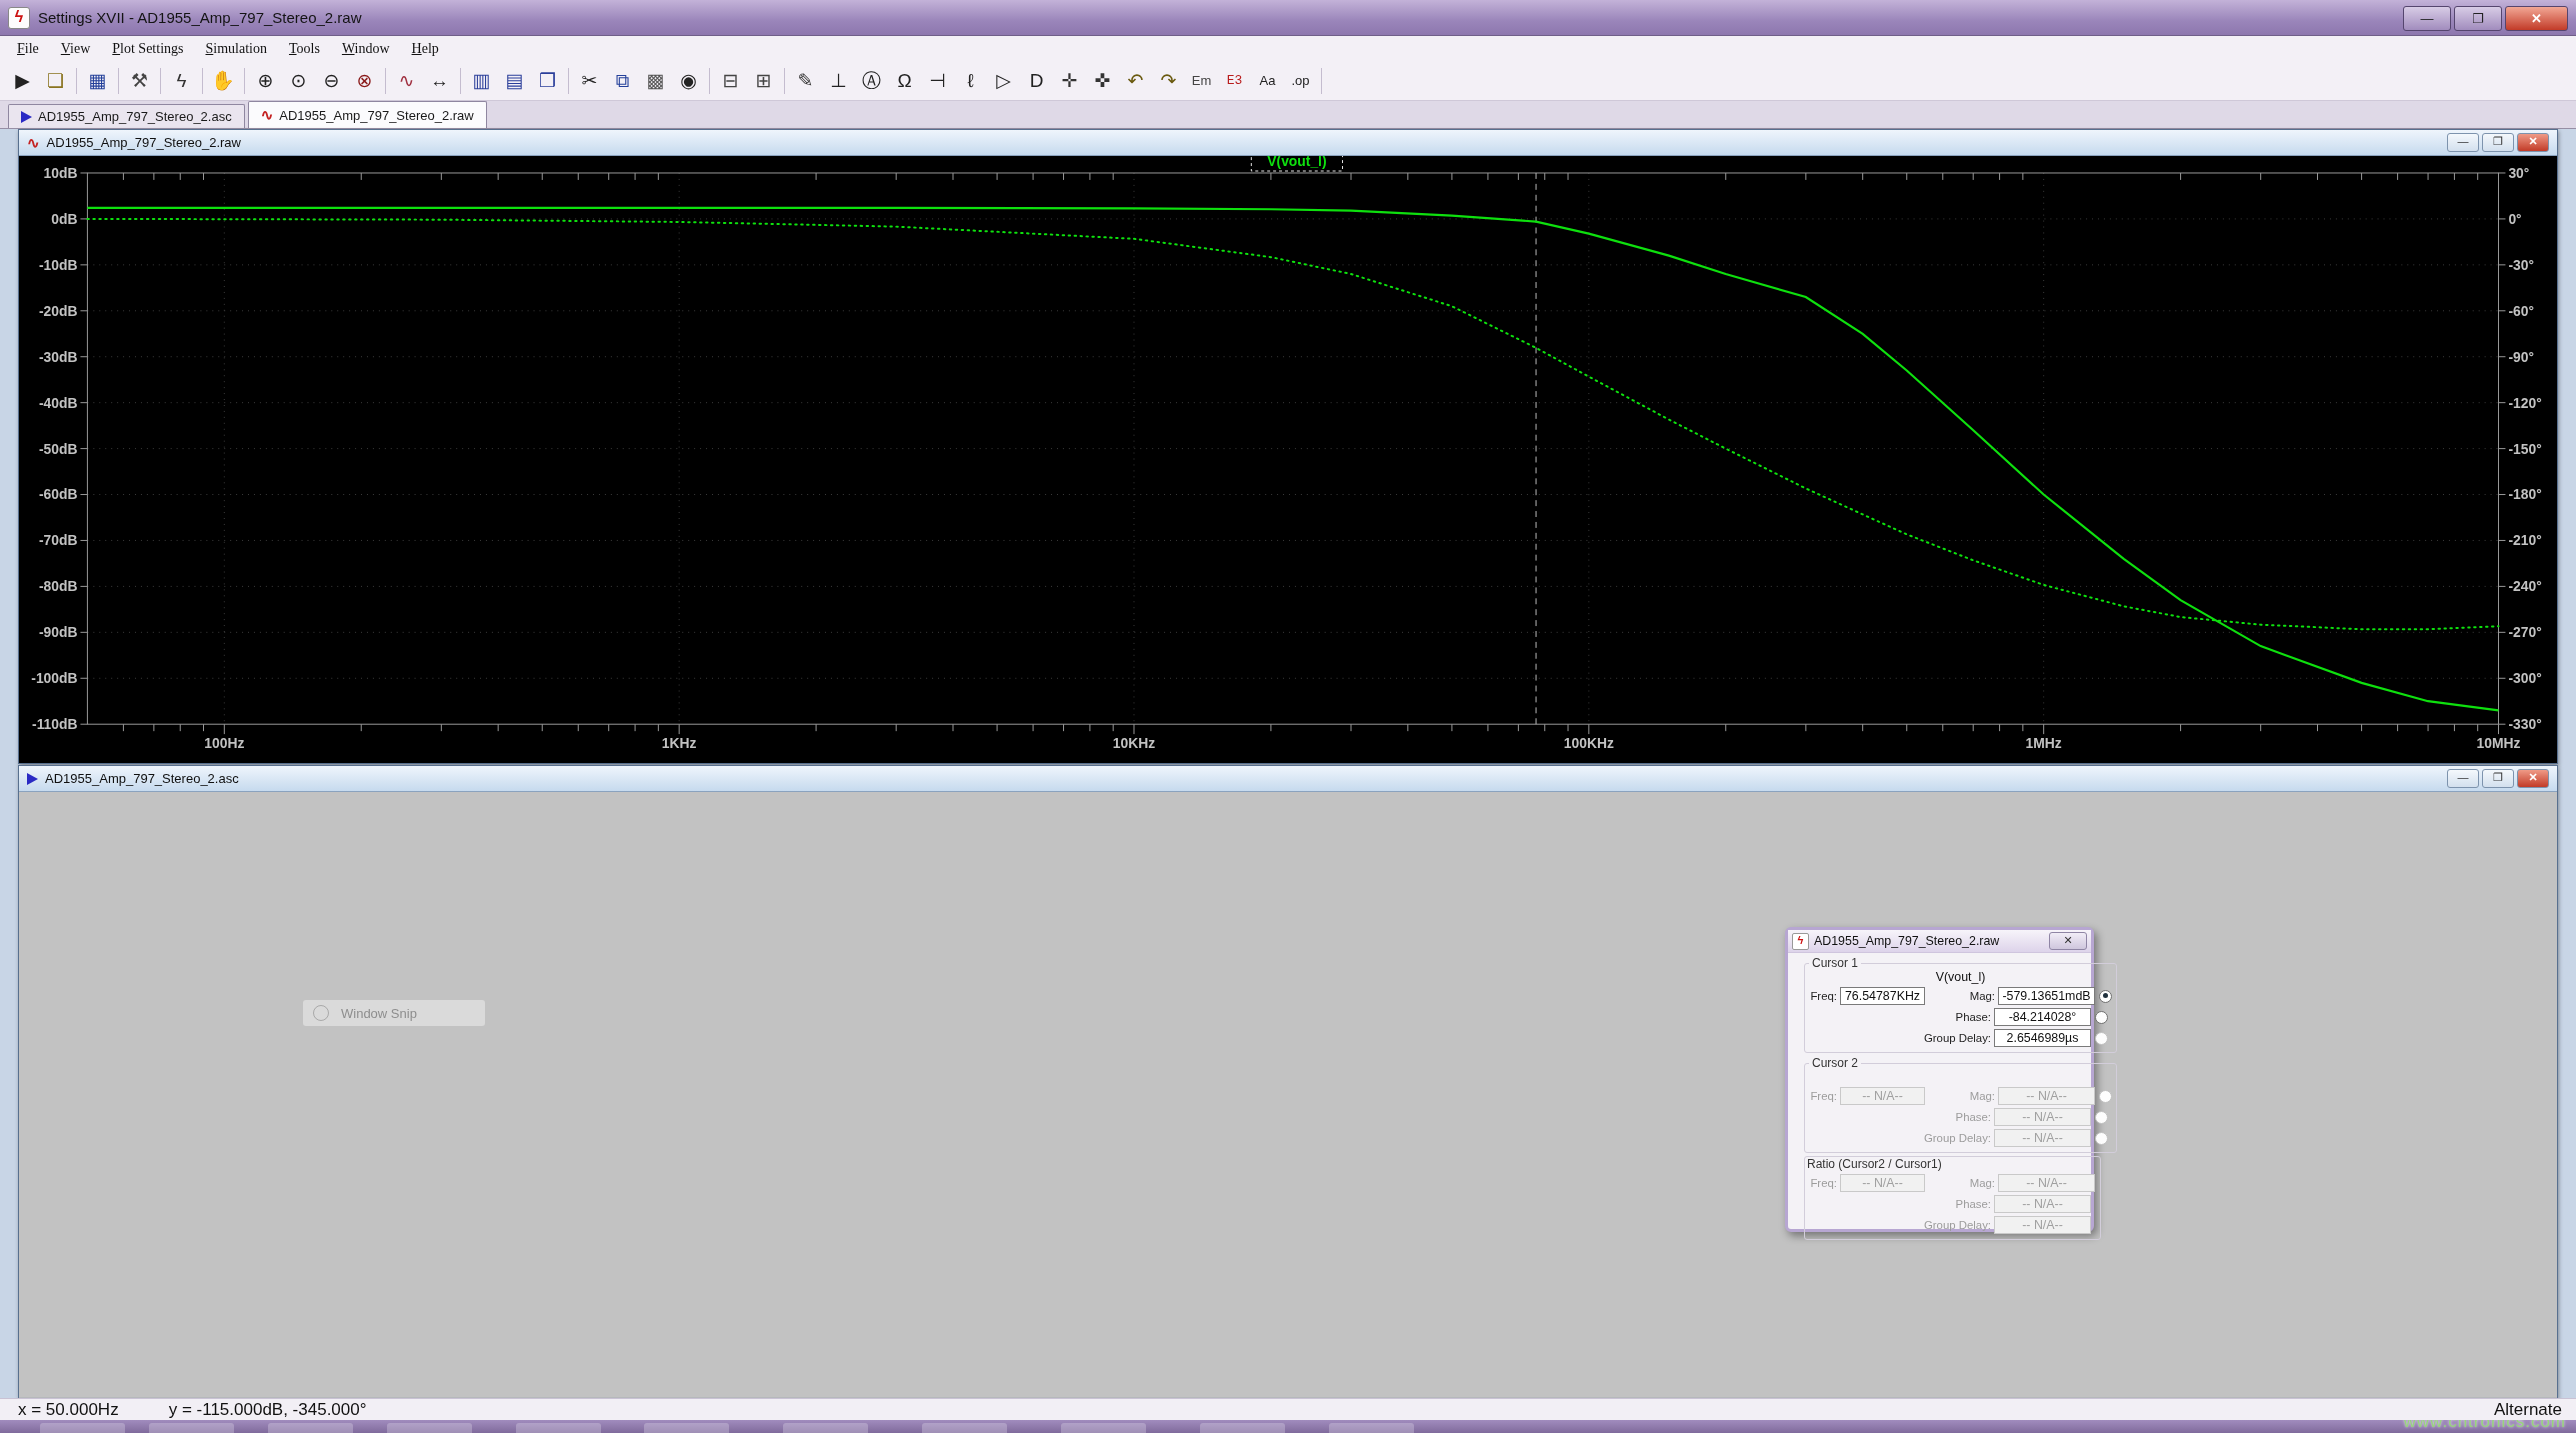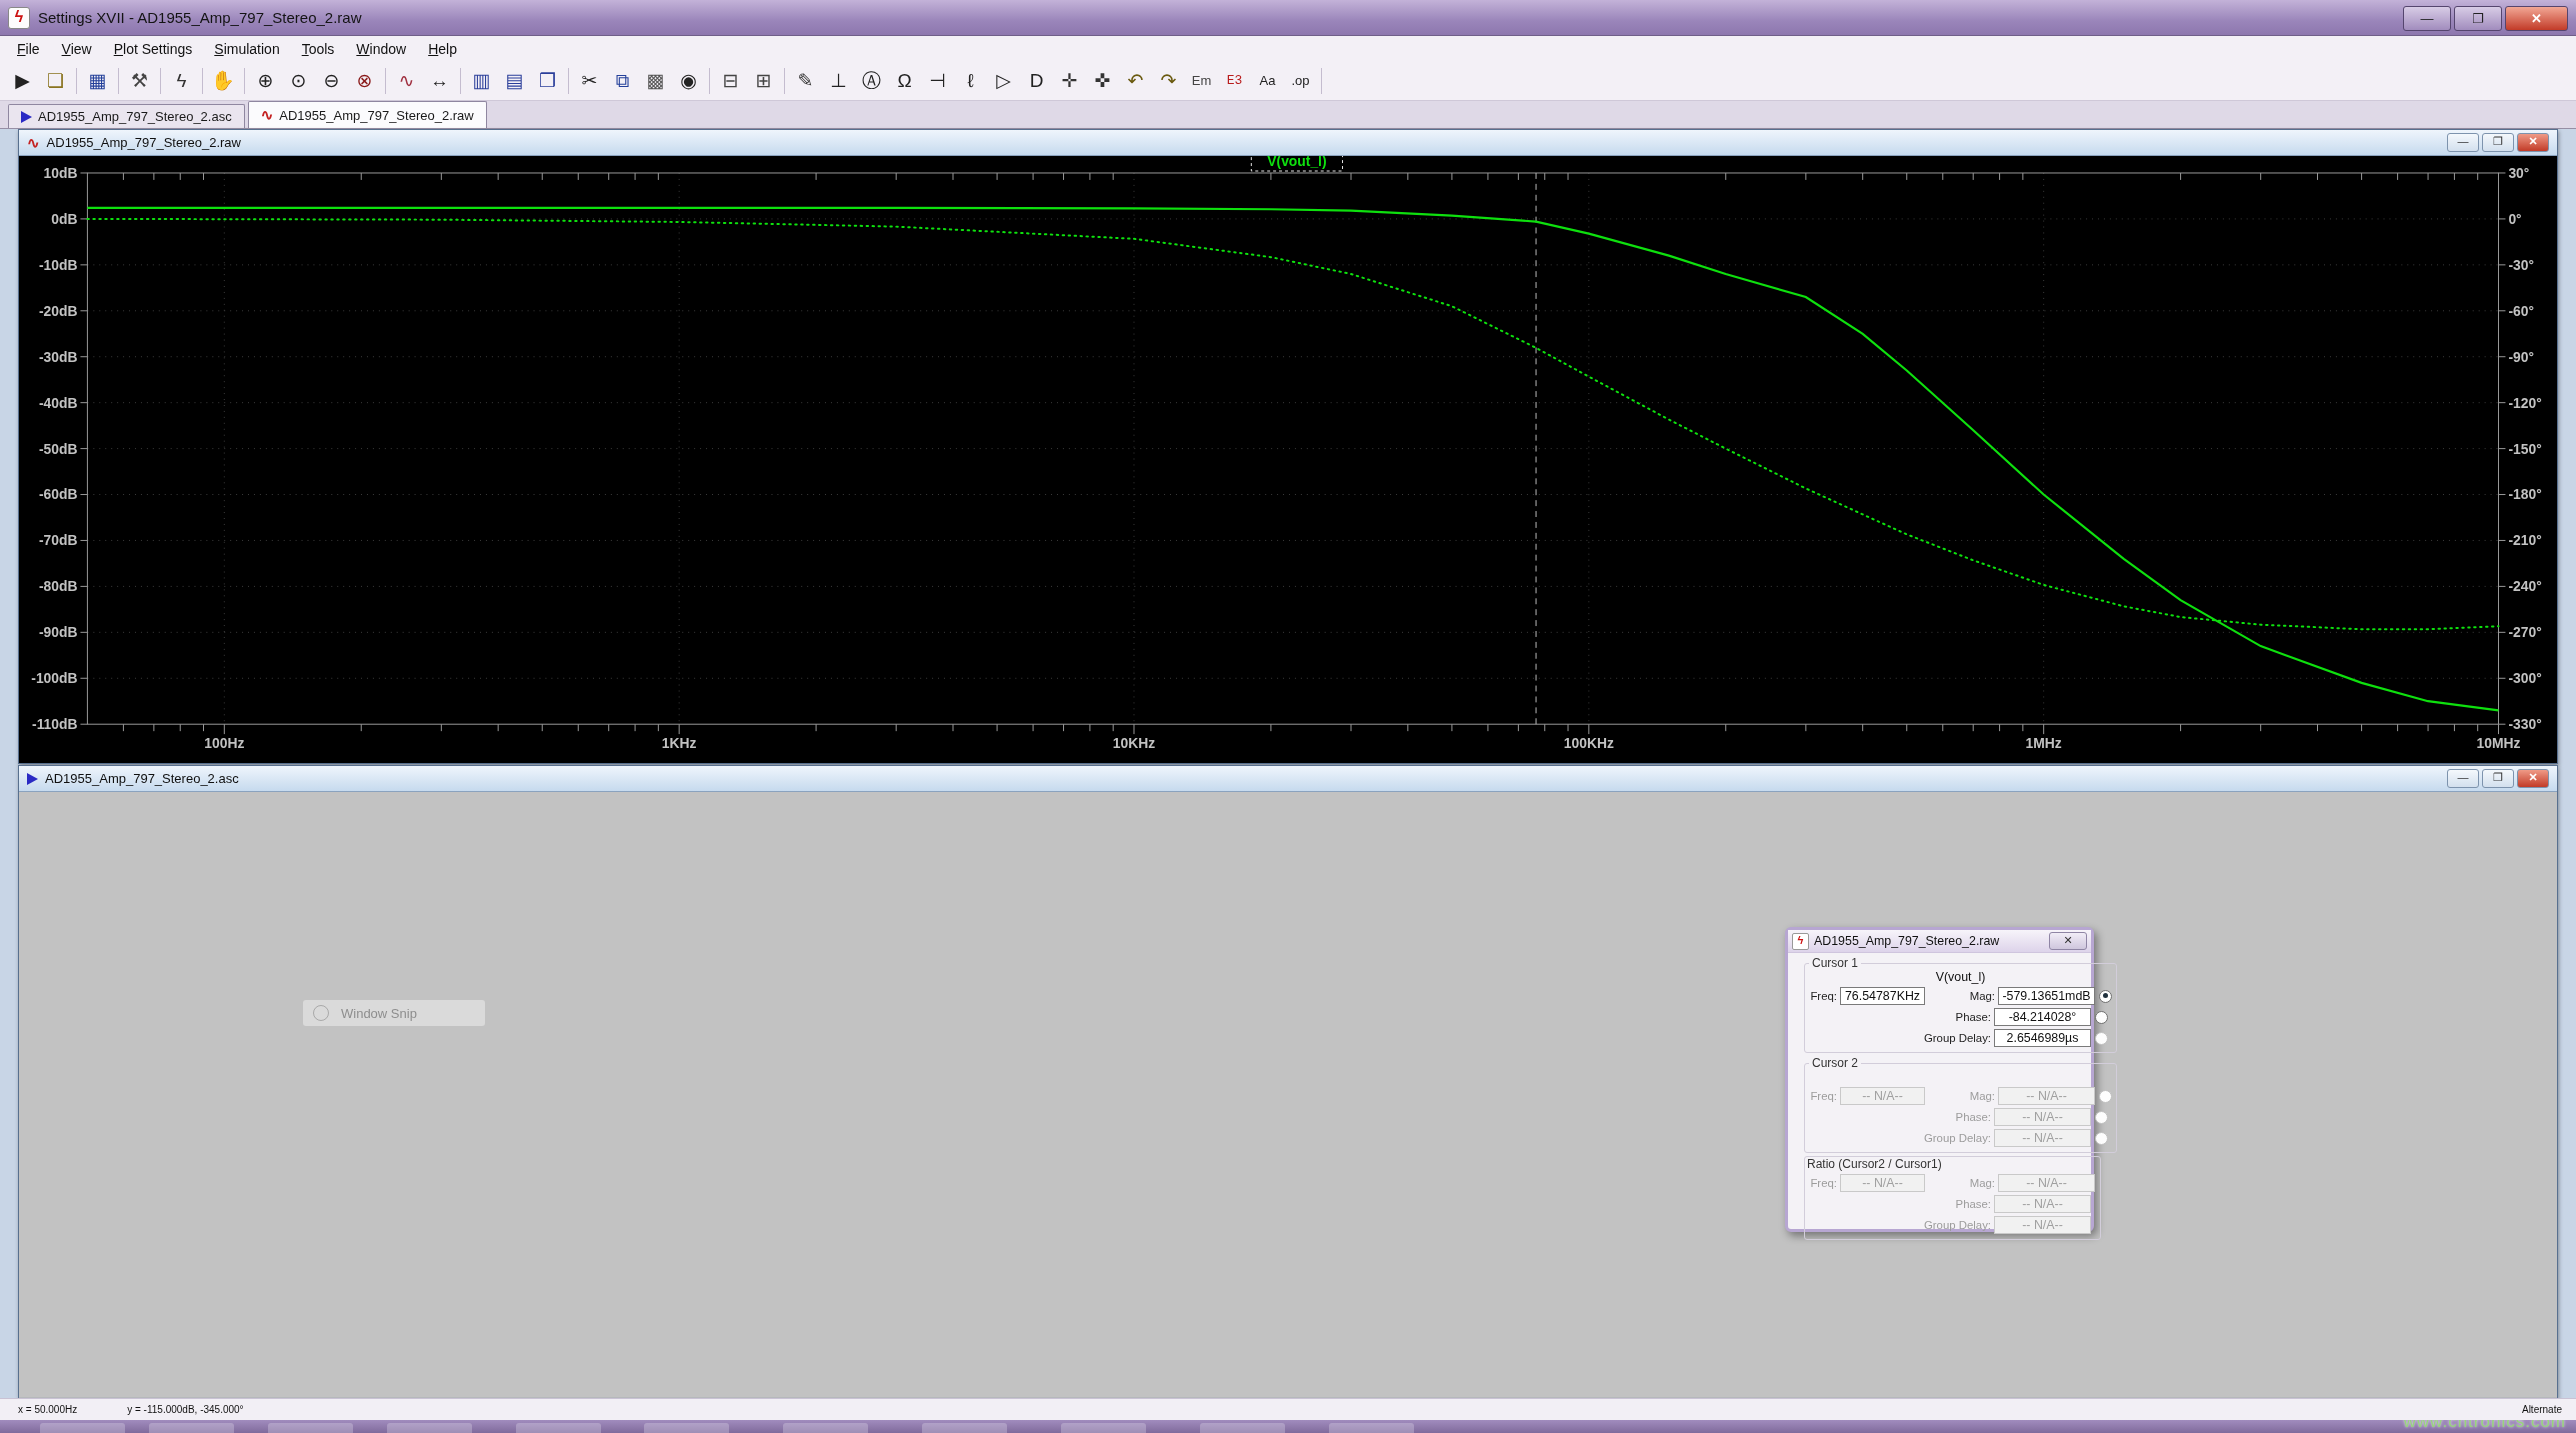--- a/index.html
+++ b/index.html
@@ -14,21 +14,21 @@
   .title-text{font-size:15px;color:#141414;margin-left:8px;}
   .win-buttons{position:absolute;right:8px;top:6px;display:flex;gap:3px;}
   .win-btn{width:46px;height:23px;border:1px solid #55456e;border-radius:3px;
     background:linear-gradient(#d6c9e5,#a violet);background:linear-gradient(#d6c9e5,#a License);
     background:linear-gradient(#d8cce6,#a violet);
     background:linear-gradient(#d8cce6,#a18cbd);display:flex;align-items:center;justify-content:center;
     font-size:13px;color:#222;}
   .win-btn.close{width:61px;background:linear-gradient(#f2a795,#c23b28);color:#fff;font-weight:bold;}
 
   .menubar{position:absolute;left:0;top:36px;width:2576px;height:26px;background:#f3f0f6;
-    border-bottom:1px solid #d8d2e0;display:flex;align-items:center;padding-left:6px;box-sizing:border-box;}
+    border-bottom:1px solid #d8d2e0;display:flex;align-items:center;padding-left:6px;box-sizing:border-box;font-family:Liberation Serif, serif;}
   .menu-item{font-size:14px;color:#111;padding:3px 11px;}
   .menu-item u{text-decoration:underline;}
 
   .toolbar{position:absolute;left:0;top:61px;width:2576px;height:40px;background:#f3f0f6;
     border-bottom:1px solid #cfc8d8;display:flex;align-items:center;padding-left:6px;box-sizing:border-box;}
   .tbi{width:31px;height:31px;display:flex;align-items:center;justify-content:center;
     font-size:19px;color:#2a2a2a;border:1px solid transparent;border-radius:2px;}
   .tbi.dis{color:#b3b0b8;}
   .tb-sep{width:1px;height:26px;background:#c4bccf;margin:0 4px;}
 
@@ -76,21 +76,21 @@
   .dis .dl1,.dis .dl2{color:#9c9c9c;}
   .dfield.off{background:#f1f1f1;color:#a0a0a0;border-color:#c9c9c9;}
   .radio{width:11px;height:11px;border:1px solid #6f6f6f;border-radius:50%;background:#fdfdfd;margin-left:3px;
     position:relative;}
   .radio.checked:after{content:"";position:absolute;left:2.5px;top:2.5px;width:5px;height:5px;border-radius:50%;background:#20303c;}
   .radio.off{border-color:#c0c0c0;}
   .ratio-head{text-align:left;font-size:12px;color:#333;height:15px;}
 
   
   .statusbar{position:absolute;left:0;top:1398px;width:2576px;height:22px;background:#f2eff5;
-    border-top:1px solid #c9c2d4;display:flex;align-items:center;font-size:10px;color:#111;box-sizing:border-box;}
+    border-top:1px solid #c9c2d4;display:flex;align-items:center;font-size:17px;color:#111;box-sizing:border-box;}
   .sb-x{margin-left:18px;}
   .sb-y{margin-left:50px;}
   .sb-mode{margin-left:auto;margin-right:14px;}
   .taskbar{position:absolute;left:0;top:1420px;width:2576px;height:14px;
     background:linear-gradient(#a violet,#7d6899);background:linear-gradient(#a18cbe,#7d6899);overflow:hidden;}
   .tb-blob{position:absolute;top:3px;height:11px;border-radius:3px 3px 0 0;background:rgba(240,236,248,.28);}
   .watermark{position:absolute;right:10px;top:-8px;font-size:17px;color:rgba(150,214,120,.95);
     text-shadow:0 0 3px rgba(255,255,255,.8);letter-spacing:1px;}
 
   #ghost-snip{position:absolute;left:302px;top:999px;width:184px;height:28px;z-index:30;

